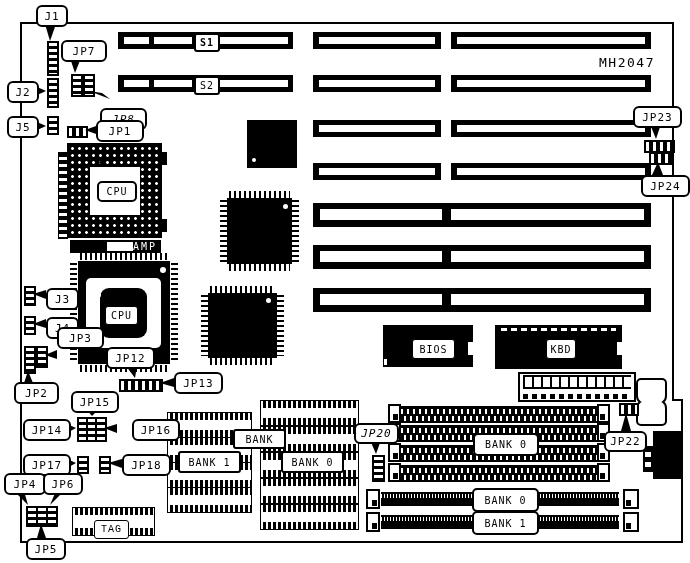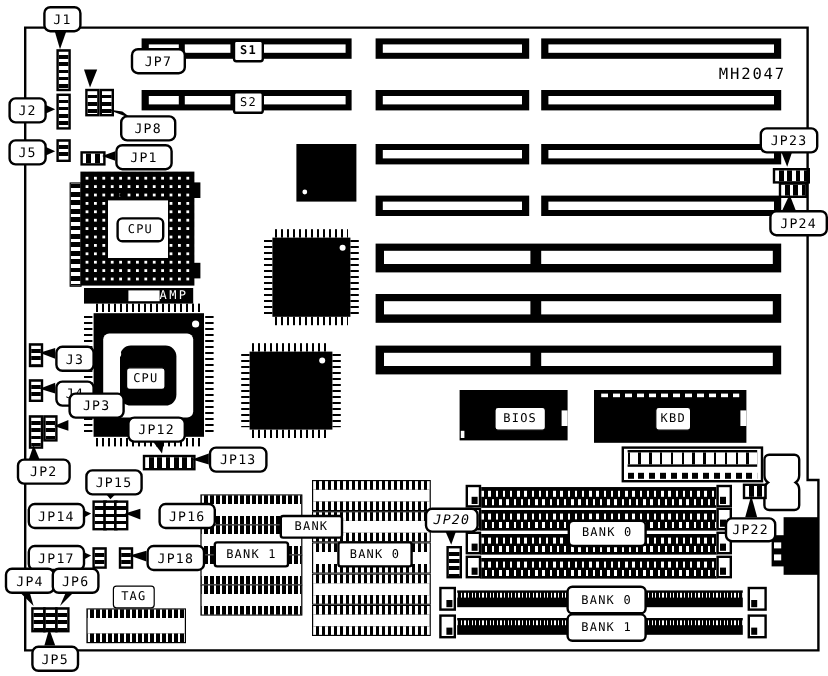--- a/index.html
+++ b/index.html
@@ -271,27 +271,27 @@
   <div class="ilabel" style="left:97px;top:181px;width:36px;height:17px;border-radius:5px;">CPU</div>
   <div class="ilabel" style="left:105px;top:306px;width:31px;height:17px;border-width:1px;">CPU</div>
   <div class="ilabel" style="left:412px;top:339px;width:41px;height:18px;border-width:1px;">BIOS</div>
   <div class="ilabel" style="left:546px;top:339px;width:28px;height:18px;border-width:1px;">KBD</div>
   <div class="ilabel" style="left:233px;top:429px;width:49px;height:16px;">BANK</div>
   <div class="ilabel" style="left:178px;top:451px;width:59px;height:18px;">BANK 1</div>
   <div class="ilabel" style="left:281px;top:451px;width:59px;height:18px;">BANK 0</div>
   <div class="ilabel" style="left:473px;top:433px;width:62px;height:19px;border-radius:5px;">BANK 0</div>
   <div class="ilabel" style="left:472px;top:488px;width:63px;height:20px;border-radius:5px;">BANK 0</div>
   <div class="ilabel" style="left:472px;top:511px;width:63px;height:20px;border-radius:5px;">BANK 1</div>
-  <div class="ilabel" style="left:94px;top:488px;width:33px;height:17px;border-width:1px;">TAG</div>
+  <div class="ilabel" style="left:94px;top:520px;width:33px;height:17px;border-width:1px;font-family:Liberation Mono, monospace;">TAG</div>
   <div class="txtb" style="left:599px;top:55px;">MH2047</div>
 
   <div class="callout" style="left:36px;top:5px;width:28px;height:18px;">J1</div>
-  <div class="callout" style="left:61px;top:40px;width:42px;height:18px;margin-left:48px;">JP7</div>
+  <div class="callout" style="left:61px;top:40px;width:42px;height:18px;">JP7</div>
   <div class="callout" style="left:7px;top:81px;width:28px;height:18px;">J2</div>
-  <div class="callout" style="left:100px;top:96px;width:43px;height:18px;">JP8</div>
+  <div class="callout" style="left:100px;top:108px;width:43px;height:18px;font-style:italic;">JP8</div>
   <div class="callout" style="left:7px;top:116px;width:28px;height:18px;">J5</div>
   <div class="callout" style="left:96px;top:120px;width:44px;height:18px;">JP1</div>
   <div class="callout" style="left:633px;top:106px;width:45px;height:18px;">JP23</div>
   <div class="callout" style="left:641px;top:175px;width:45px;height:18px;">JP24</div>
   <div class="callout" style="left:46px;top:288px;width:29px;height:18px;">J3</div>
   <div class="callout" style="left:46px;top:317px;width:29px;height:18px;">J4</div>
   <div class="callout" style="left:57px;top:327px;width:43px;height:18px;">JP3</div>
   <div class="callout" style="left:14px;top:382px;width:41px;height:18px;">JP2</div>
   <div class="callout" style="left:106px;top:347px;width:45px;height:18px;">JP12</div>
   <div class="callout" style="left:174px;top:372px;width:45px;height:18px;">JP13</div>

